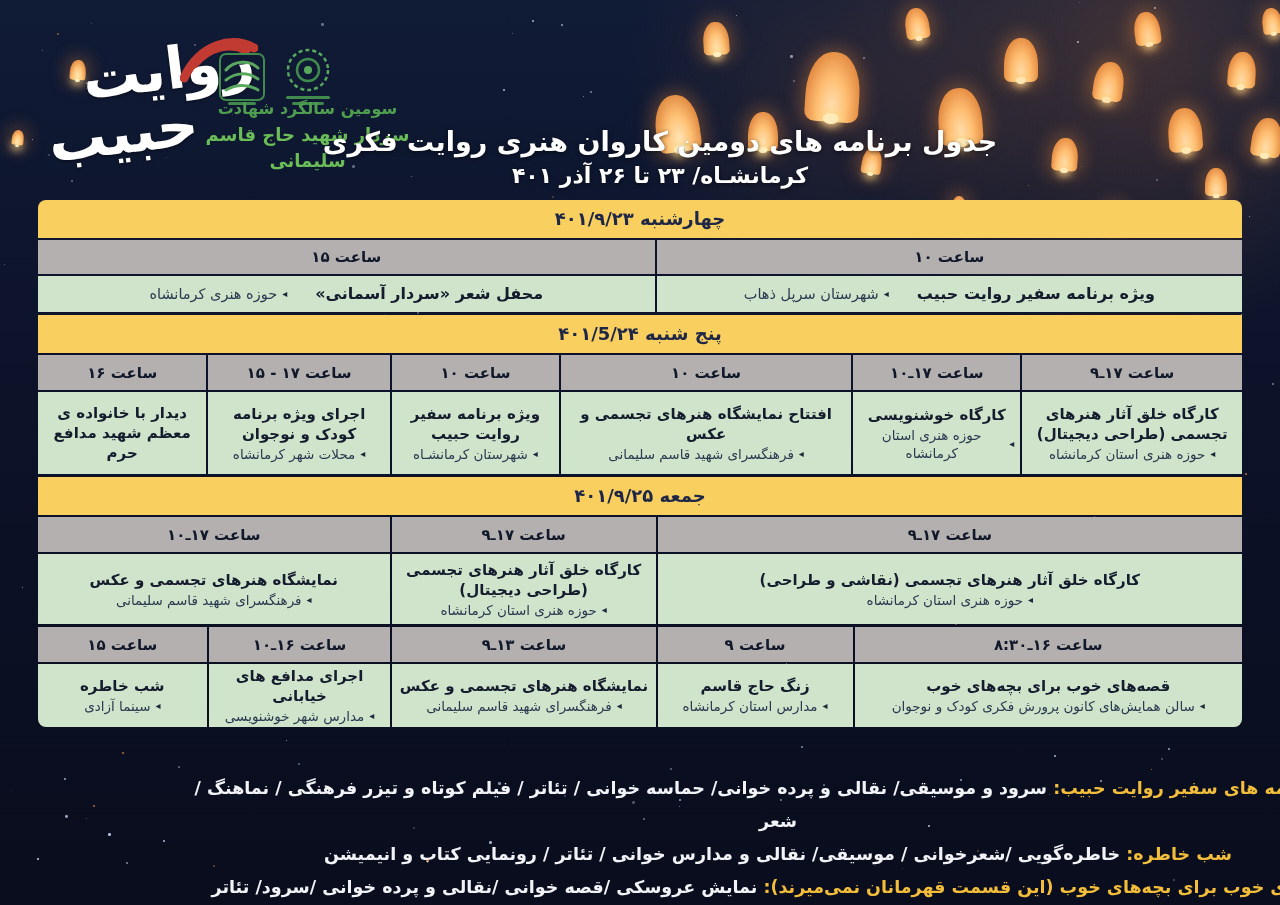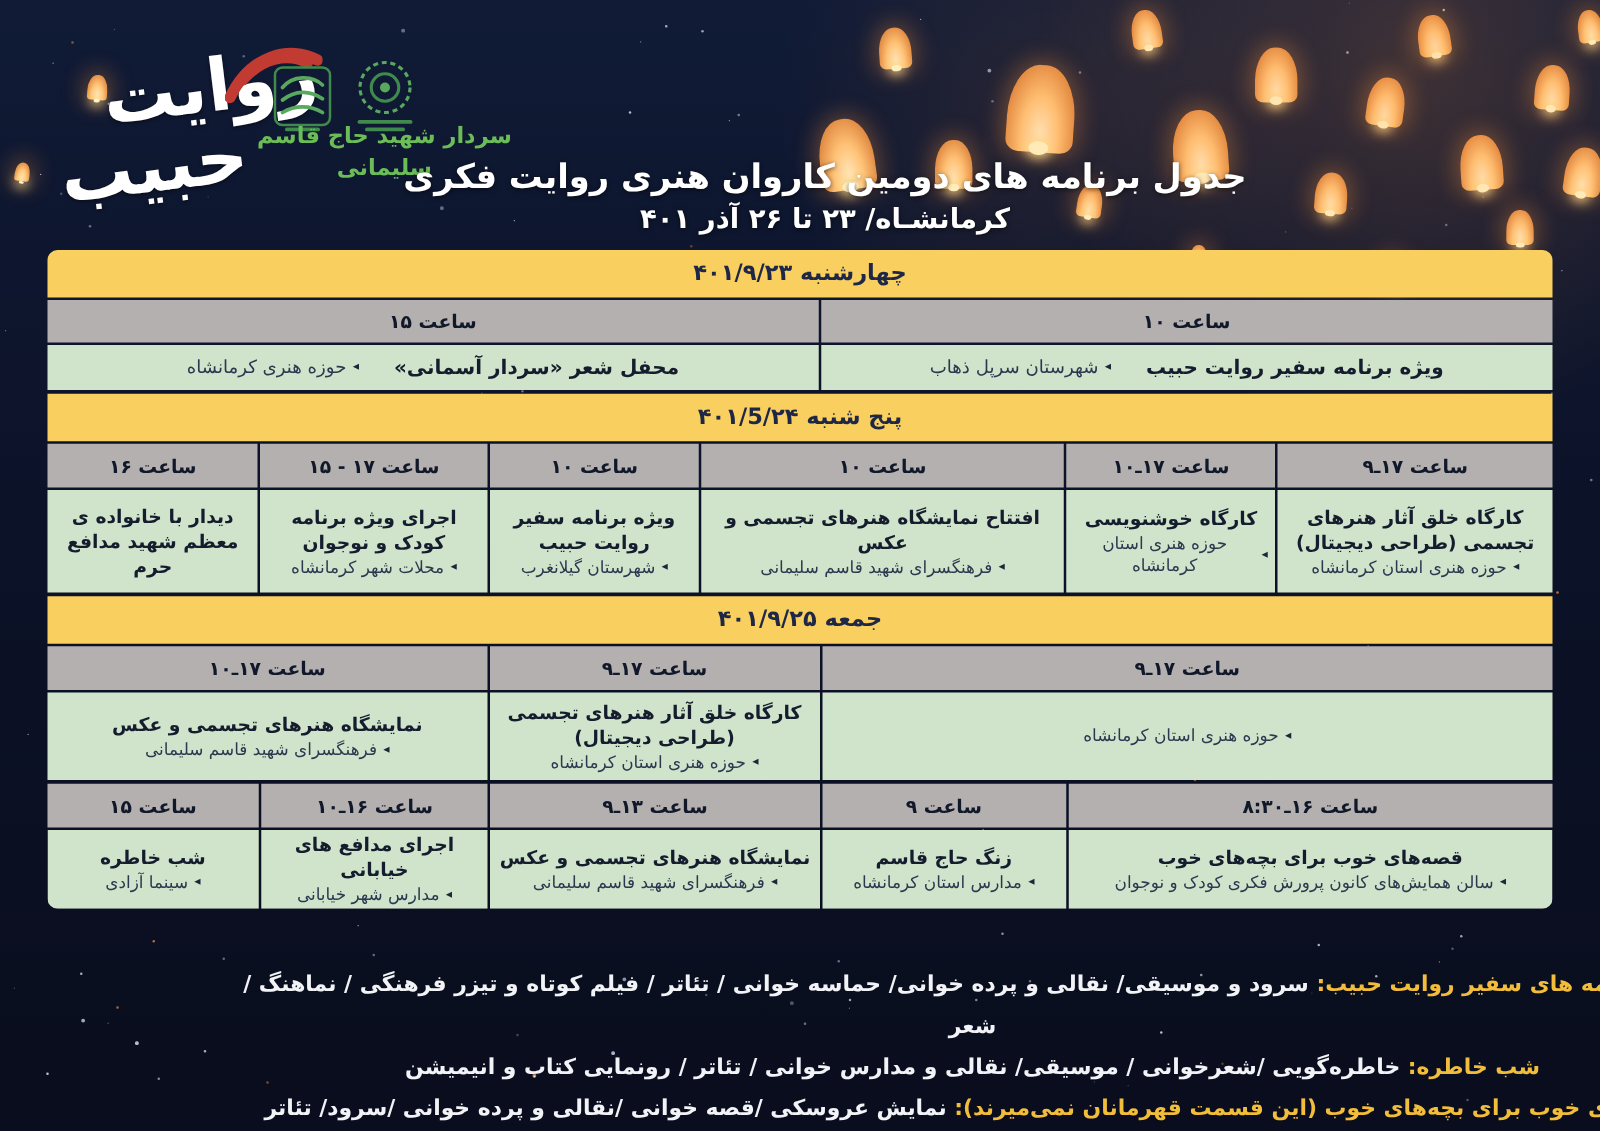--- a/index.html
+++ b/index.html
@@ -255,20 +255,21 @@
       <rect x="10" y="50" width="28" height="3" rx="1.5" fill="#3f8a4c"></rect>
     </svg>
     <svg class="emblem2" width="60" height="66" viewBox="0 0 60 66">
       <circle cx="30" cy="26" r="20" fill="none" stroke="#58a85e" stroke-width="2.5" stroke-dasharray="4 3"></circle>
       <circle cx="30" cy="26" r="11" fill="none" stroke="#3f8a4c" stroke-width="2.5"></circle>
       <circle cx="30" cy="26" r="4" fill="#58a85e"></circle>
       <rect x="8" y="52" width="44" height="3" rx="1.5" fill="#3f8a4c"></rect>
       <rect x="14" y="58" width="32" height="3" rx="1.5" fill="#3f8a4c"></rect>
     </svg>
     <div class="brand-lines">
+      <div class="anniv1">سومین سالگرد شهادت</div>
       <div class="anniv2">سردار شهید حاج قاسم سلیمانی</div>
     </div>
   </div>
 
   <div class="title-block">
     <div class="main-title">جدول برنامه های دومین کاروان هنری روایت فکری</div>
     <div class="sub-title">کرمانشـاه/ ۲۳ تا ۲۶ آذر ۴۰۱</div>
   </div>
 
   <div class="schedule">
@@ -326,21 +327,21 @@
           <div class="ev-title">افتتاح نمایشگاه هنرهای تجسمی و عکس</div>
           <div class="ev-loc">
               <span class="marker">◂</span>
               <span class="loc-text">فرهنگسرای شهید قاسم سلیمانی</span>
             </div>
         </div>
         <div class="cell event">
           <div class="ev-title">ویژه برنامه سفیر روایت حبیب</div>
           <div class="ev-loc">
               <span class="marker">◂</span>
-              <span class="loc-text">شهرستان گیلانغرب</span>
+              <span class="loc-text">شهرستان کرمانشـاه</span>
             </div>
         </div>
         <div class="cell event">
           <div class="ev-title">اجرای ویژه برنامه کودک و نوجوان</div>
           <div class="ev-loc">
               <span class="marker">◂</span>
               <span class="loc-text">محلات شهر کرمانشاه</span>
             </div>
         </div>
         <div class="cell event">
@@ -352,20 +353,21 @@
 
     <section class="day fri">
       <div class="day-header">جمعه ۴۰۱/۹/۲۵</div>
       <div class="grid cols-fri times">
         <div class="cell time">ساعت ۱۷ـ۹</div>
         <div class="cell time">ساعت ۱۷ـ۹</div>
         <div class="cell time">ساعت ۱۷ـ۱۰</div>
       </div>
       <div class="grid cols-fri events">
         <div class="cell event">
+          <div class="ev-title">کارگاه خلق آثار هنرهای تجسمی (نقاشی و طراحی)</div>
           <div class="ev-loc">
               <span class="marker">◂</span>
               <span class="loc-text">حوزه هنری استان کرمانشاه</span>
             </div>
         </div>
         <div class="cell event">
           <div class="ev-title">کارگاه خلق آثار هنرهای تجسمی (طراحی دیجیتال)</div>
           <div class="ev-loc">
               <span class="marker">◂</span>
               <span class="loc-text">حوزه هنری استان کرمانشاه</span>
@@ -408,21 +410,21 @@
           <div class="ev-title">نمایشگاه هنرهای تجسمی و عکس</div>
           <div class="ev-loc">
               <span class="marker">◂</span>
               <span class="loc-text">فرهنگسرای شهید قاسم سلیمانی</span>
             </div>
         </div>
         <div class="cell event">
           <div class="ev-title">اجرای مدافع های خیابانی</div>
           <div class="ev-loc">
               <span class="marker">◂</span>
-              <span class="loc-text">مدارس شهر خیابانی</span>
+              <span class="loc-text">مدارس شهر خوشنویسی</span>
             </div>
         </div>
         <div class="cell event">
           <div class="ev-title">شب خاطره</div>
           <div class="ev-loc">
               <span class="marker">◂</span>
               <span class="loc-text">سینما آزادی</span>
             </div>
         </div>
       </div>

